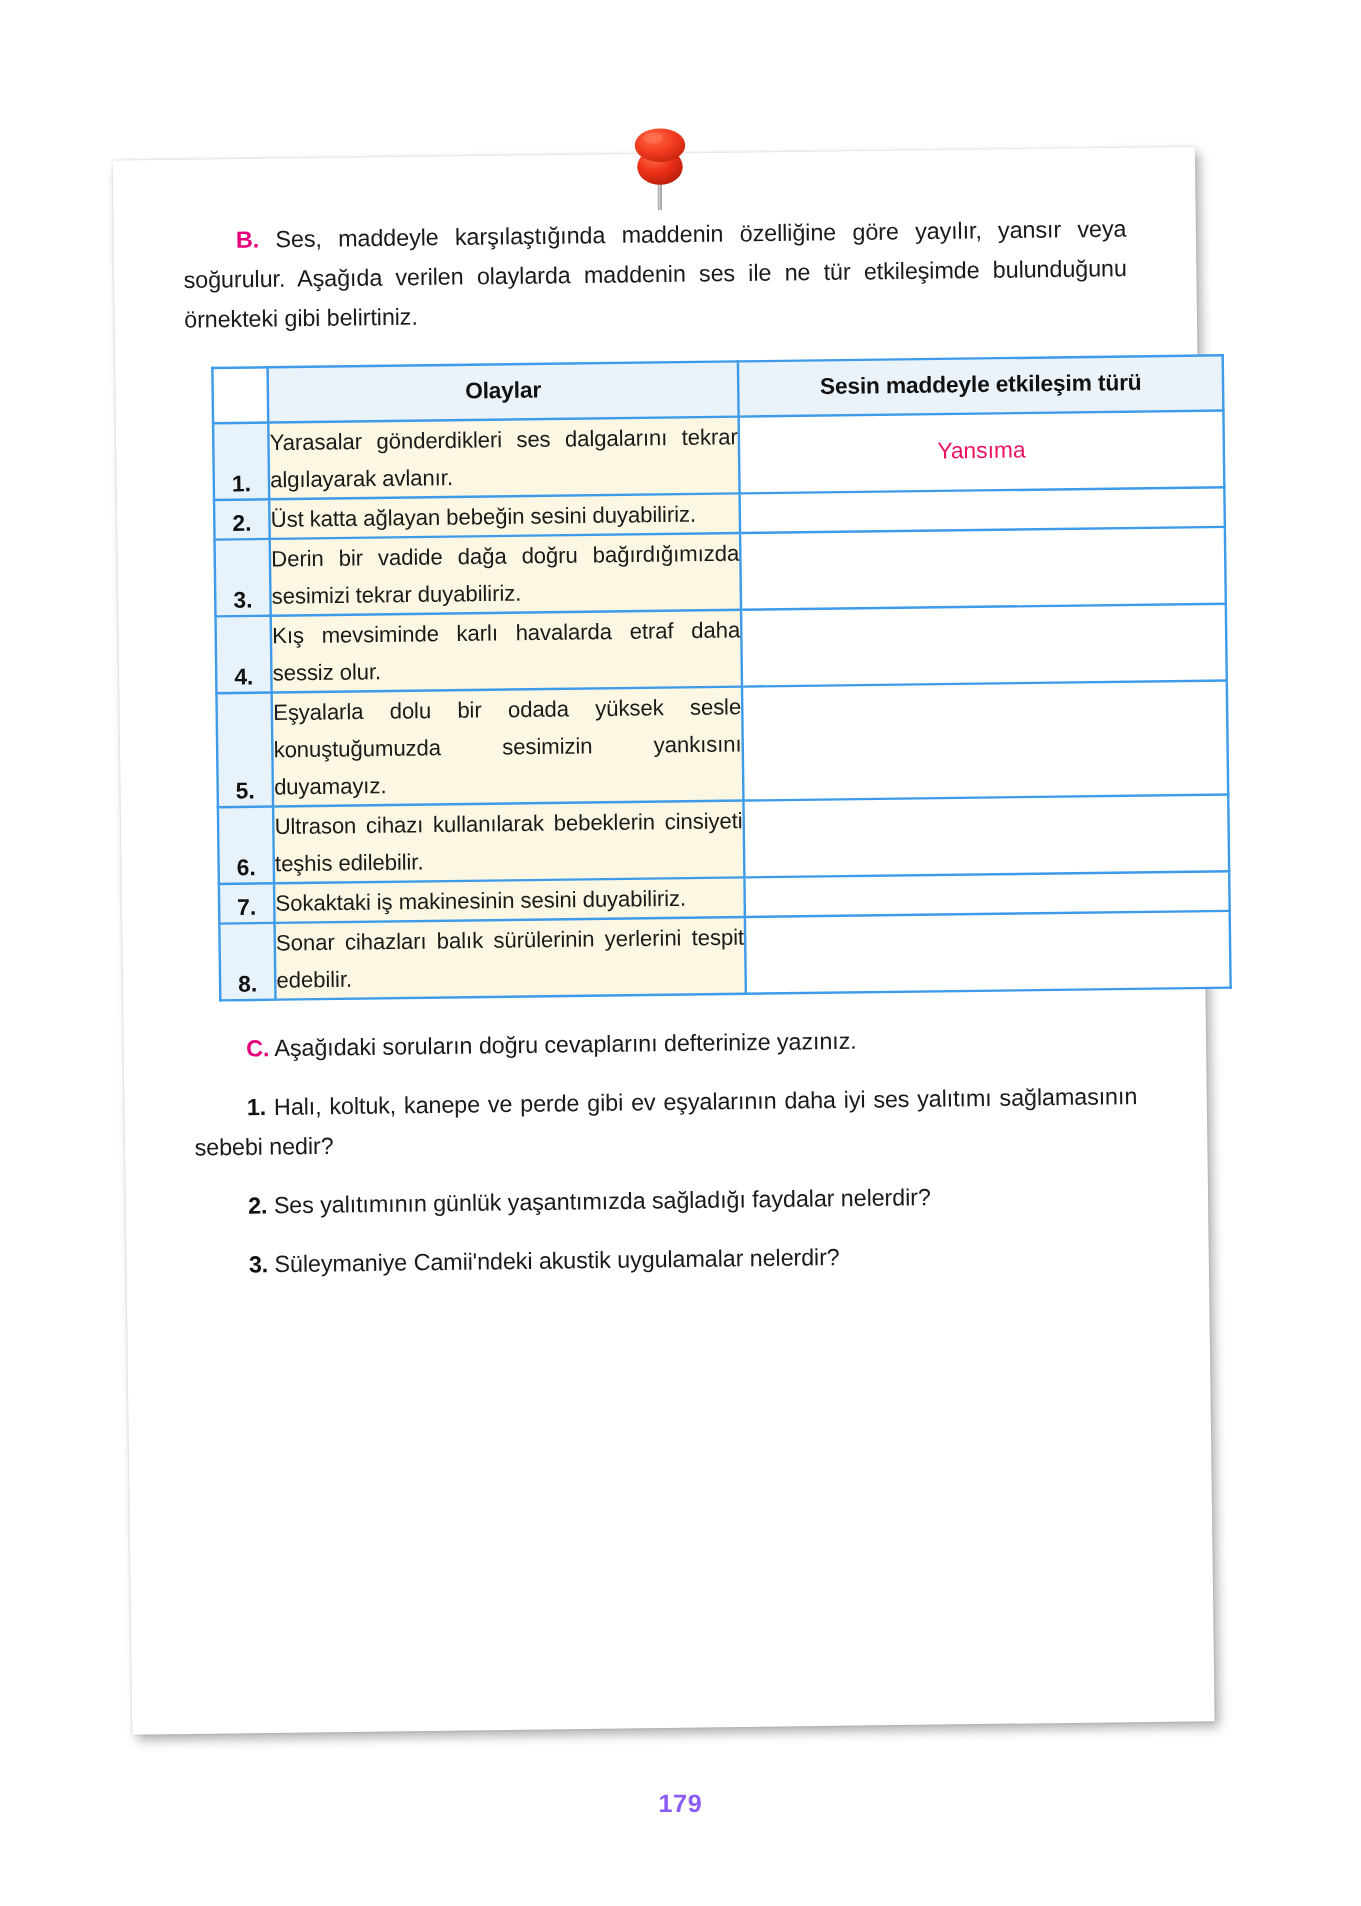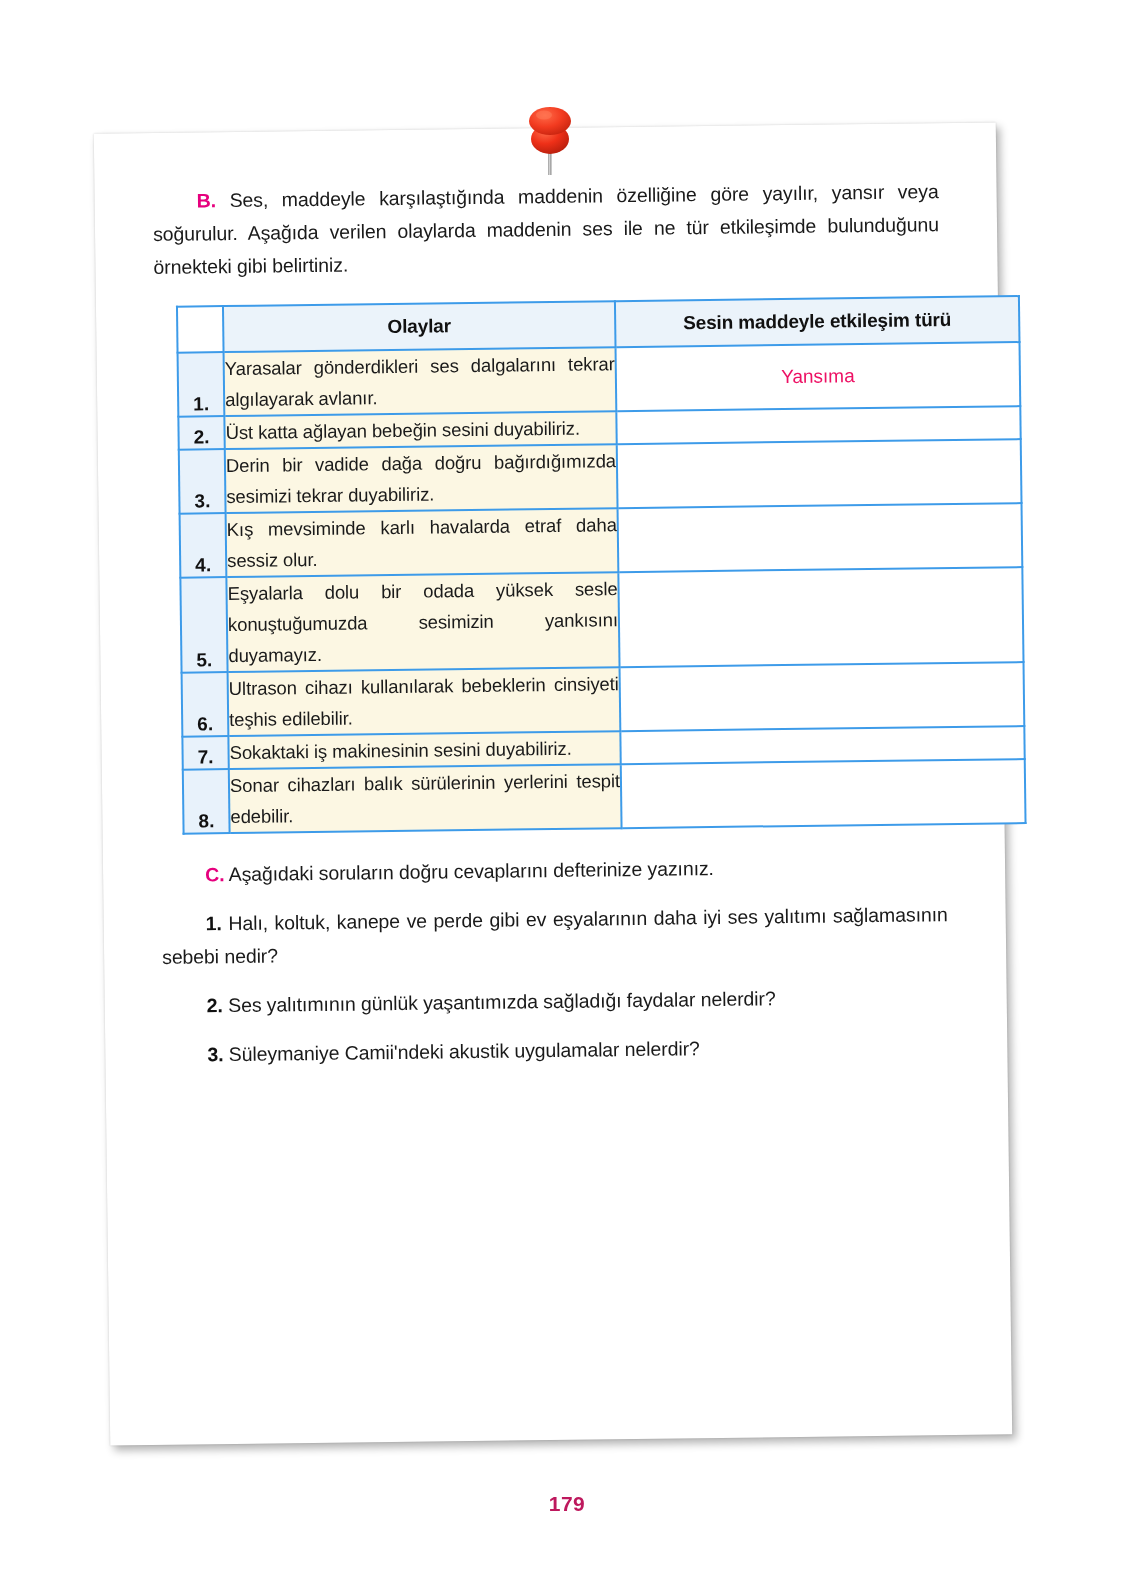--- a/index.html
+++ b/index.html
@@ -135,21 +135,21 @@
 
   
   #pagenum {
     position: absolute;
     left: 0;
     right: 0;
     top: 1492px;
     text-align: center;
     font-size: 21px;
     font-weight: bold;
-    color: #be185d;
+    color: #8b5cf6;
     letter-spacing: 0.5px;
   }
 </style>
 </head>
 <body>
 
 <div id="page-card">
   <div id="page-inner">
 
     <p class="intro"><span class="indent"></span><span class="marker">B.</span> <span>Ses, maddeyle karşılaştığında maddenin özelliğine göre yayılır, yansır veya soğurulur. Aşağıda verilen olaylarda maddenin ses ile ne tür etkileşimde bulunduğunu örnekteki gibi belirtiniz.</span></p>

